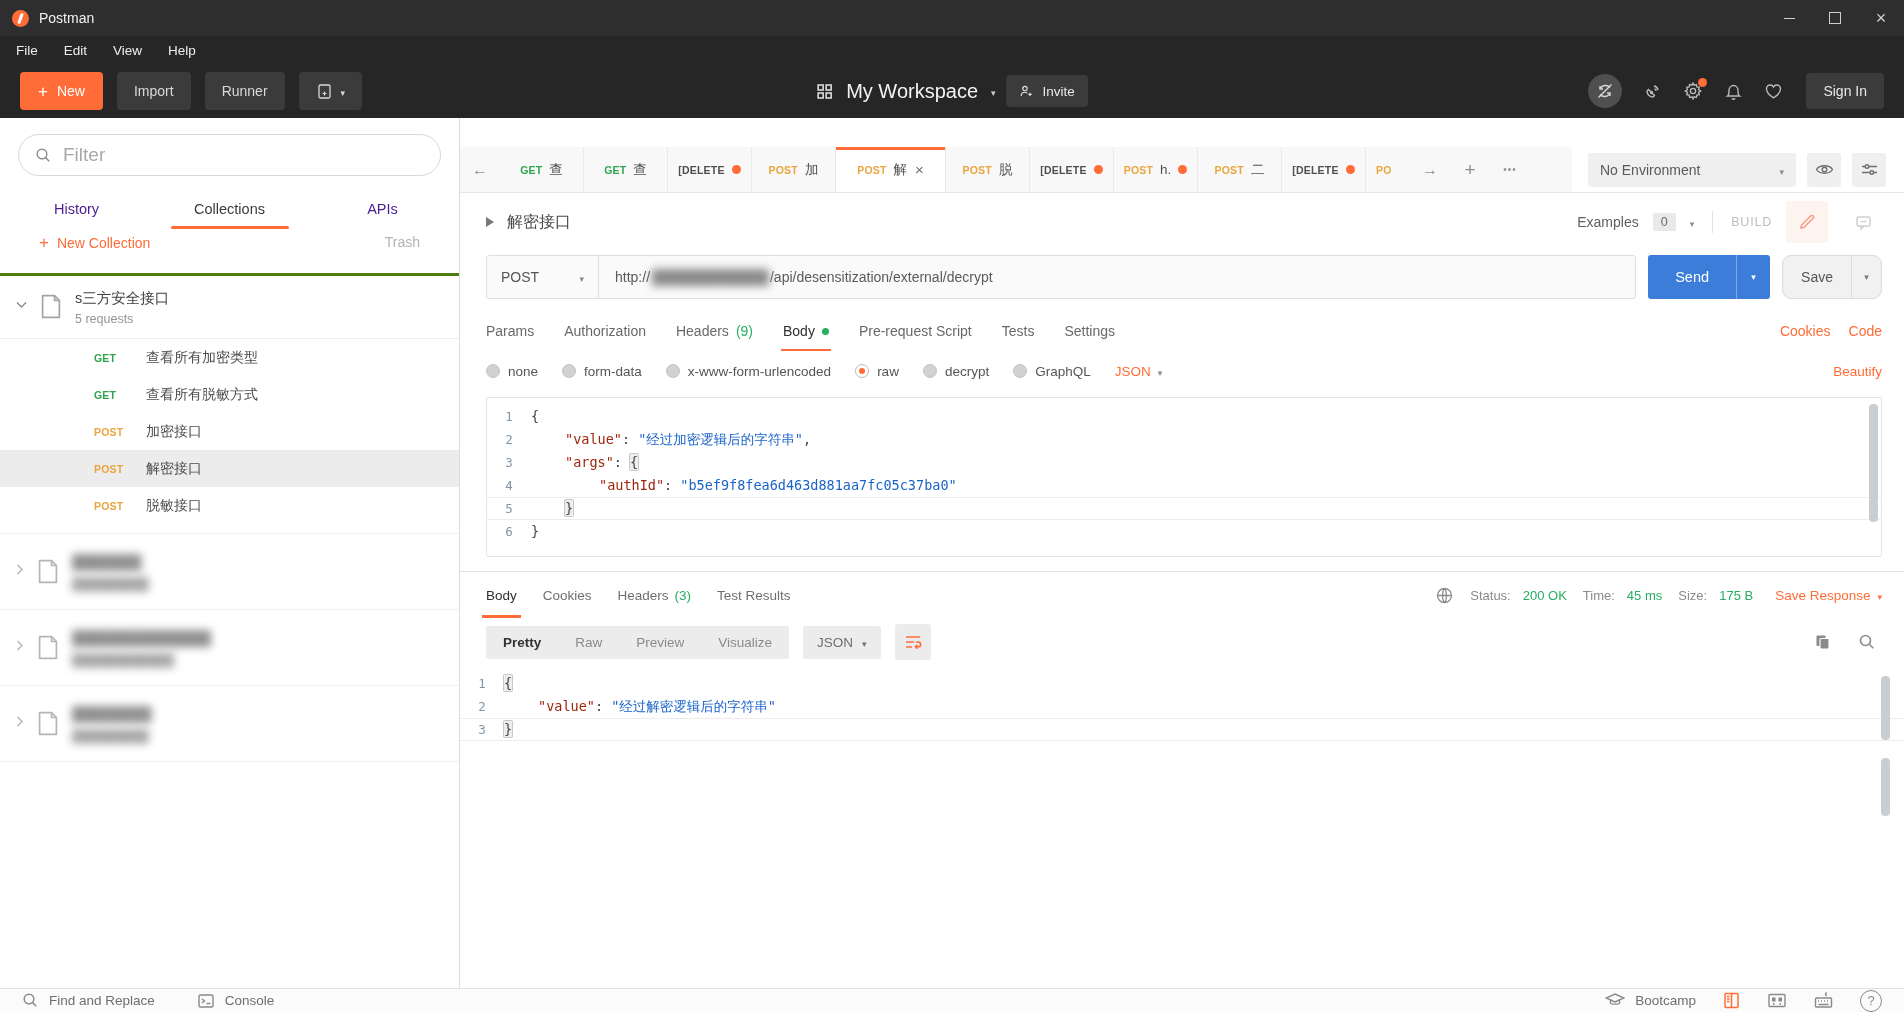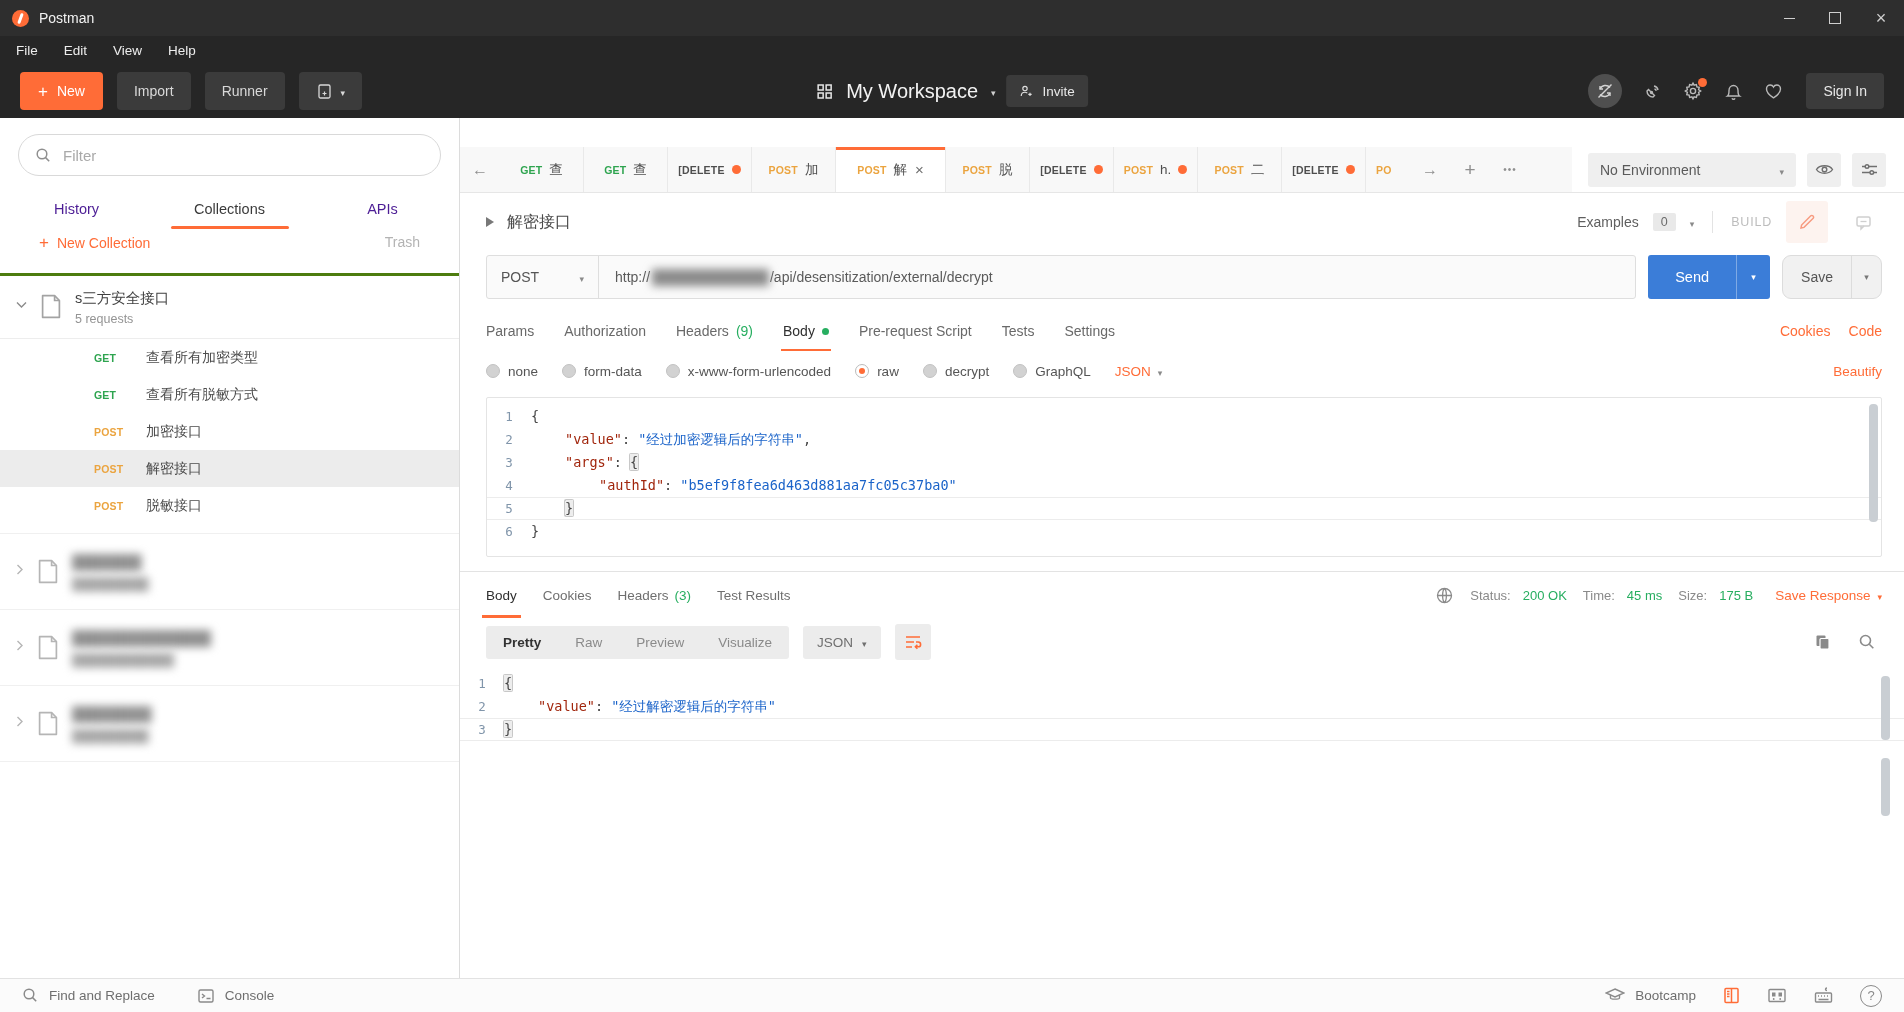--- a/index.html
+++ b/index.html
@@ -32,21 +32,21 @@
   .toolbar-right{margin-left:auto;display:flex;align-items:center;gap:21px}
   .icon-circle{width:34px;height:34px;border-radius:50%;background:#4f4f4f;display:flex;align-items:center;justify-content:center;color:#d4d4d4}
   .tb-icon{color:#b9b9b9;display:flex;align-items:center;justify-content:center;position:relative}
   .dot-orange{position:absolute;top:-3px;right:-4px;width:9px;height:9px;border-radius:50%;background:#ff6c37}
   .btn-signin{background:#3b3b3b;color:#e8e8e8;height:36px;padding:0 17px;border-radius:4px;display:flex;align-items:center;font-size:14px;margin-left:2px}
 
   
   .main{flex:1;display:flex;min-height:0}
   .sidebar{width:460px;flex:none;border-right:1px solid #dcdcdc;display:flex;flex-direction:column;background:#fff}
   .filter-box{margin:16px 18px 8px;height:42px;border:1px solid #d9d9d9;border-radius:21px;display:flex;align-items:center;padding:0 16px;gap:11px;color:#9a9a9a}
-  .filter-input{border:none;outline:none;background:transparent;font-size:15px;color:#555;flex:1;font-family:inherit}
+  .filter-input{border:none;outline:none;background:transparent;font-size:19px;color:#555;flex:1;font-family:inherit}
   .filter-input::placeholder{color:#a9a9a9}
   .side-tabs{display:flex;height:50px;align-items:stretch}
   .side-tab{flex:1;display:flex;align-items:center;justify-content:center;font-size:14.5px;color:#4c1d95;position:relative}
   .side-tab.active{color:#3a3a3a}
   .side-tab.active::after{content:"";position:absolute;bottom:5px;left:50%;transform:translateX(-50%);width:118px;height:3px;background:#ff6c37;border-radius:2px}
   .new-coll-row{display:flex;align-items:flex-start;height:42px;padding:0 39px;border-bottom:3px solid #4d7c0f}
   .new-coll{color:#ff6c37;font-size:14px;display:flex;align-items:center;gap:8px}
   .trash{margin-left:auto;color:#b3b3b3;font-size:14px}
   .coll-header{display:flex;align-items:flex-start;padding:13px 16px 12px;border-bottom:1px solid #ededed;gap:12px}
   .chev-down{color:#8b8b8b;margin-top:12px}
@@ -160,21 +160,21 @@
   .view-row{display:flex;align-items:center;padding:6px 28px 0 26px;flex:none}
   .seg{display:flex;background:#ececec;border-radius:3px;overflow:hidden}
   .seg-item{padding:9px 17px;font-size:13.5px;color:#8a8a8a}
   .seg-item.active{color:#333;font-weight:700}
   .fmt-dd{display:flex;align-items:center;gap:9px;background:#ececec;border-radius:3px;padding:9px 14px;margin-left:14px;font-size:13.5px;color:#6f6f6f}
   .wrap-tile{width:36px;height:36px;margin-left:14px;background:#ececec;border-radius:3px;display:flex;align-items:center;justify-content:center;color:#ff6c37}
   .view-icons{margin-left:auto;display:flex;gap:26px;color:#8a8a8a;align-items:center}
   .resp-editor{margin-top:12px;position:relative;flex:1}
 
   
-  .statusbar{height:34px;border-top:1px solid #e2e2e2;background:#fbfbfb;display:flex;align-items:center;padding:0 22px;flex:none;color:#6e6e6e;font-size:13.5px}
+  .statusbar{height:24px;border-top:1px solid #e2e2e2;background:#fbfbfb;display:flex;align-items:center;padding:0 22px;flex:none;color:#6e6e6e;font-size:13.5px}
   .sb-item{display:flex;align-items:center;gap:10px}
   .sb-left{display:flex;gap:42px;align-items:center}
   .sb-right{margin-left:auto;display:flex;gap:26px;align-items:center}
   .sb-icon{display:flex;align-items:center;color:#8a8a8a}
   .sb-icon.orange{color:#ff6c37}
   .qmark{width:22px;height:22px;border:1.5px solid #8a8a8a;border-radius:50%;display:flex;align-items:center;justify-content:center;font-size:13px;color:#8a8a8a}
   .qmark::before{content:"?"}
   svg{display:block}
 </style>
 </head>

